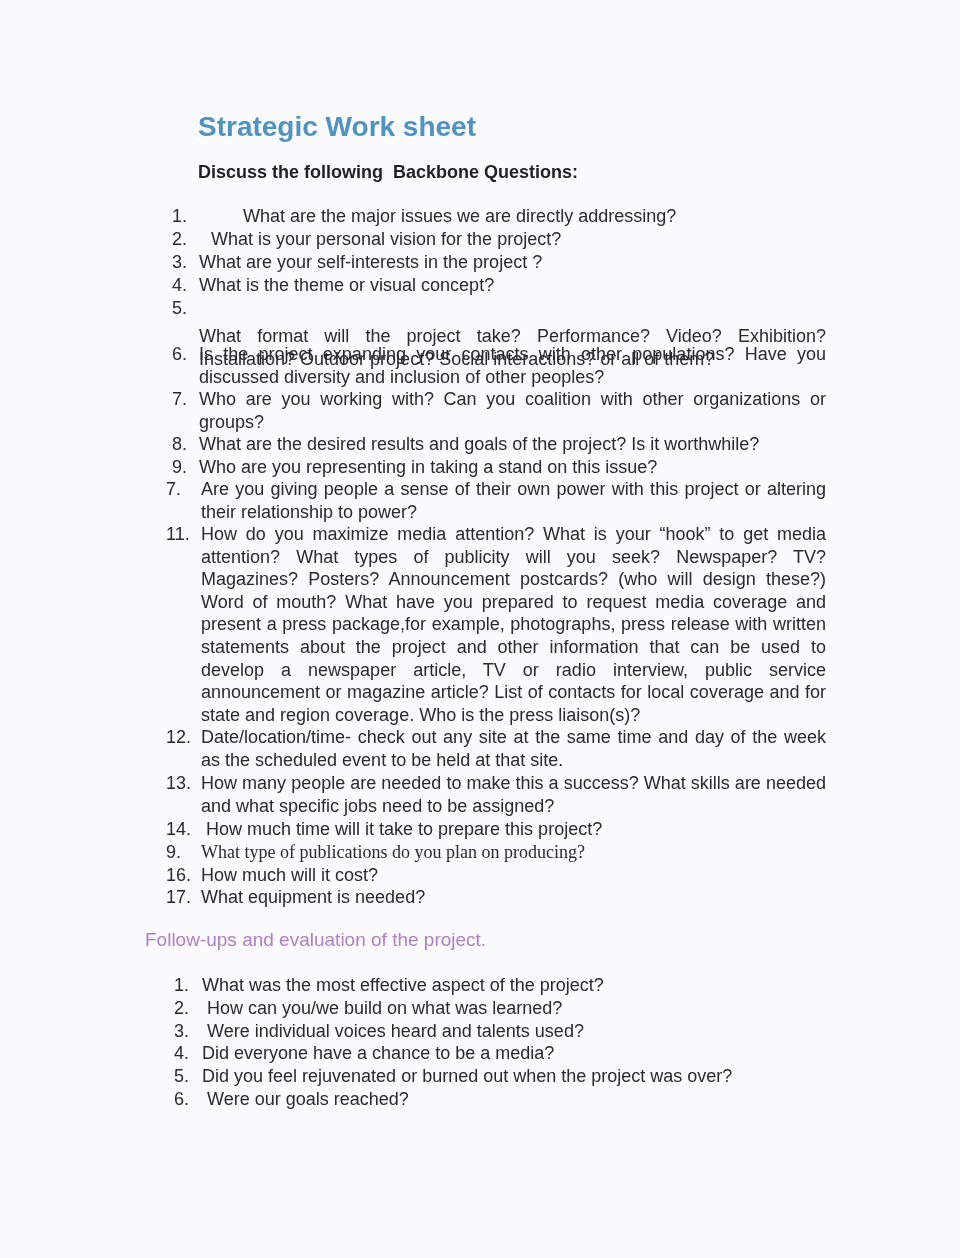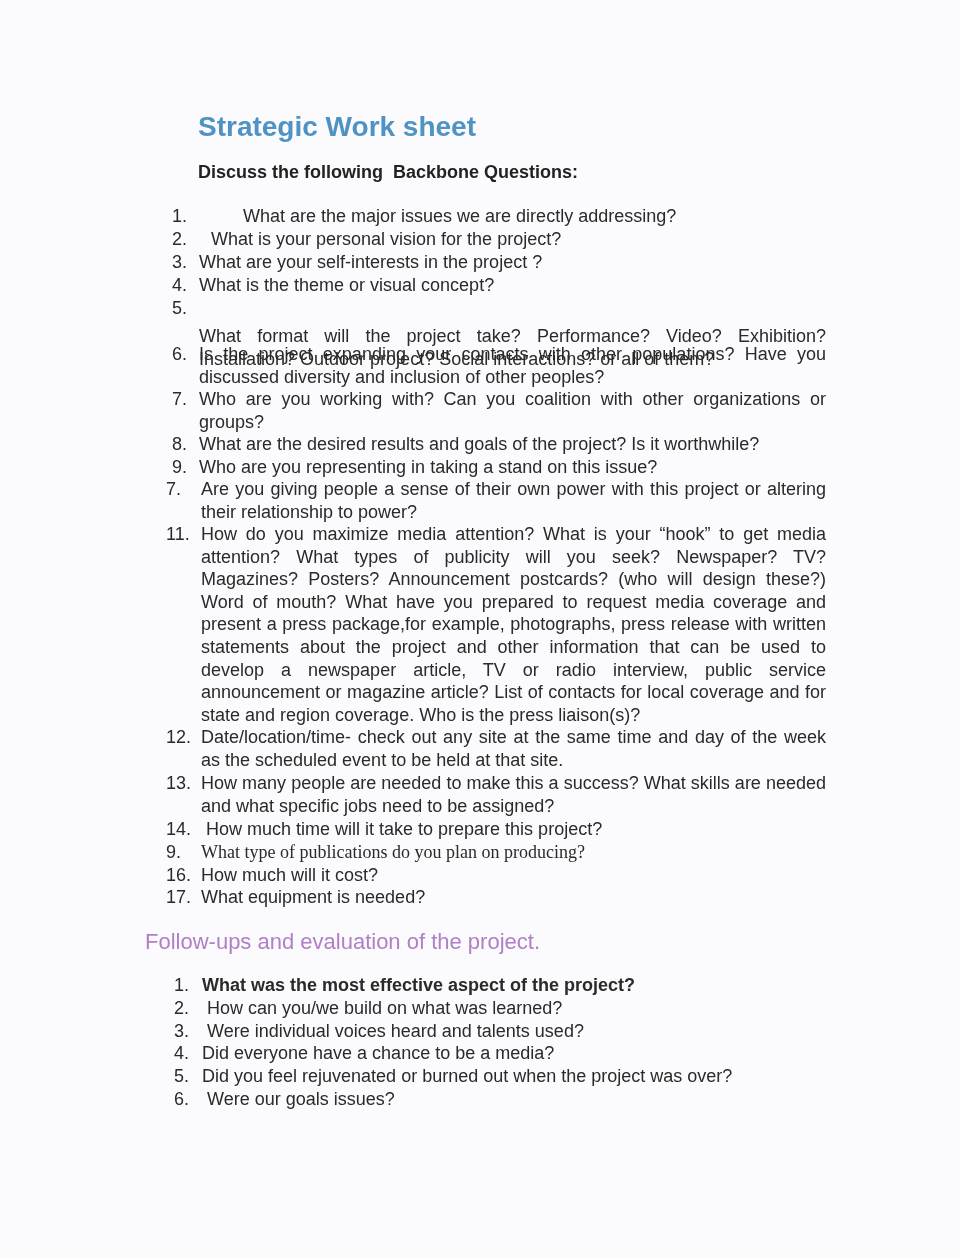--- a/index.html
+++ b/index.html
@@ -19,21 +19,21 @@
     font-size: 18px; font-weight: bold; color: #222;
     white-space: pre;
   }
   .q {
     position: absolute; font-size: 18px; line-height: 22.6px; color: #2a2a2a;
   }
   .q .num { position: absolute; left: 0; top: 0; }
   .q .txt { position: absolute; left: 0; top: 0; text-align: justify; text-align-last: left; }
   .followup-title {
     position: absolute; left: 145px; top: 929px;
-    font-size: 22px; color: #b07fc6;
+    font-size: 19px; color: #b07fc6;
   }
 </style>
 </head>
 <body>
 
 <div class="title">Strategic Work sheet</div>
 <div class="subtitle">Discuss the following  Backbone Questions:</div>
 
 <div id="bq">
     <div class="q" style="left: 172px; top: 205px; width: 660px;">
@@ -104,35 +104,35 @@
       <span class="num">17.</span>
       <div class="txt" style="left: 35px; width: 625px;">What equipment is needed?</div>
     </div>
   </div>
 
 <div class="followup-title">Follow-ups and evaluation of the project.</div>
 
 <div id="fq">
     <div class="q" style="left: 174px; top: 974px; width: 700px;">
       <span class="num">1.</span>
-      <span class="num" style="left: 28px; white-space: nowrap; font-weight: bold;">What was the most effective aspect of the project?</span>
+      <span class="num" style="left: 28px; white-space: nowrap;">What was the most effective aspect of the project?</span>
     </div>
     <div class="q" style="left: 174px; top: 997px; width: 700px;">
       <span class="num">2.</span>
       <span class="num" style="left: 33px; white-space: nowrap;">How can you/we build on what was learned?</span>
     </div>
     <div class="q" style="left: 174px; top: 1020px; width: 700px;">
       <span class="num">3.</span>
       <span class="num" style="left: 33px; white-space: nowrap;">Were individual voices heard and talents used?</span>
     </div>
     <div class="q" style="left: 174px; top: 1042px; width: 700px;">
       <span class="num">4.</span>
       <span class="num" style="left: 28px; white-space: nowrap;">Did everyone have a chance to be a media?</span>
     </div>
     <div class="q" style="left: 174px; top: 1065px; width: 700px;">
       <span class="num">5.</span>
       <span class="num" style="left: 28px; white-space: nowrap;">Did you feel rejuvenated or burned out when the project was over?</span>
     </div>
     <div class="q" style="left: 174px; top: 1088px; width: 700px;">
       <span class="num">6.</span>
-      <span class="num" style="left: 33px; white-space: nowrap;">Were our goals issues?</span>
+      <span class="num" style="left: 33px; white-space: nowrap;">Were our goals reached?</span>
     </div>
   </div>
 
 </body></html>

